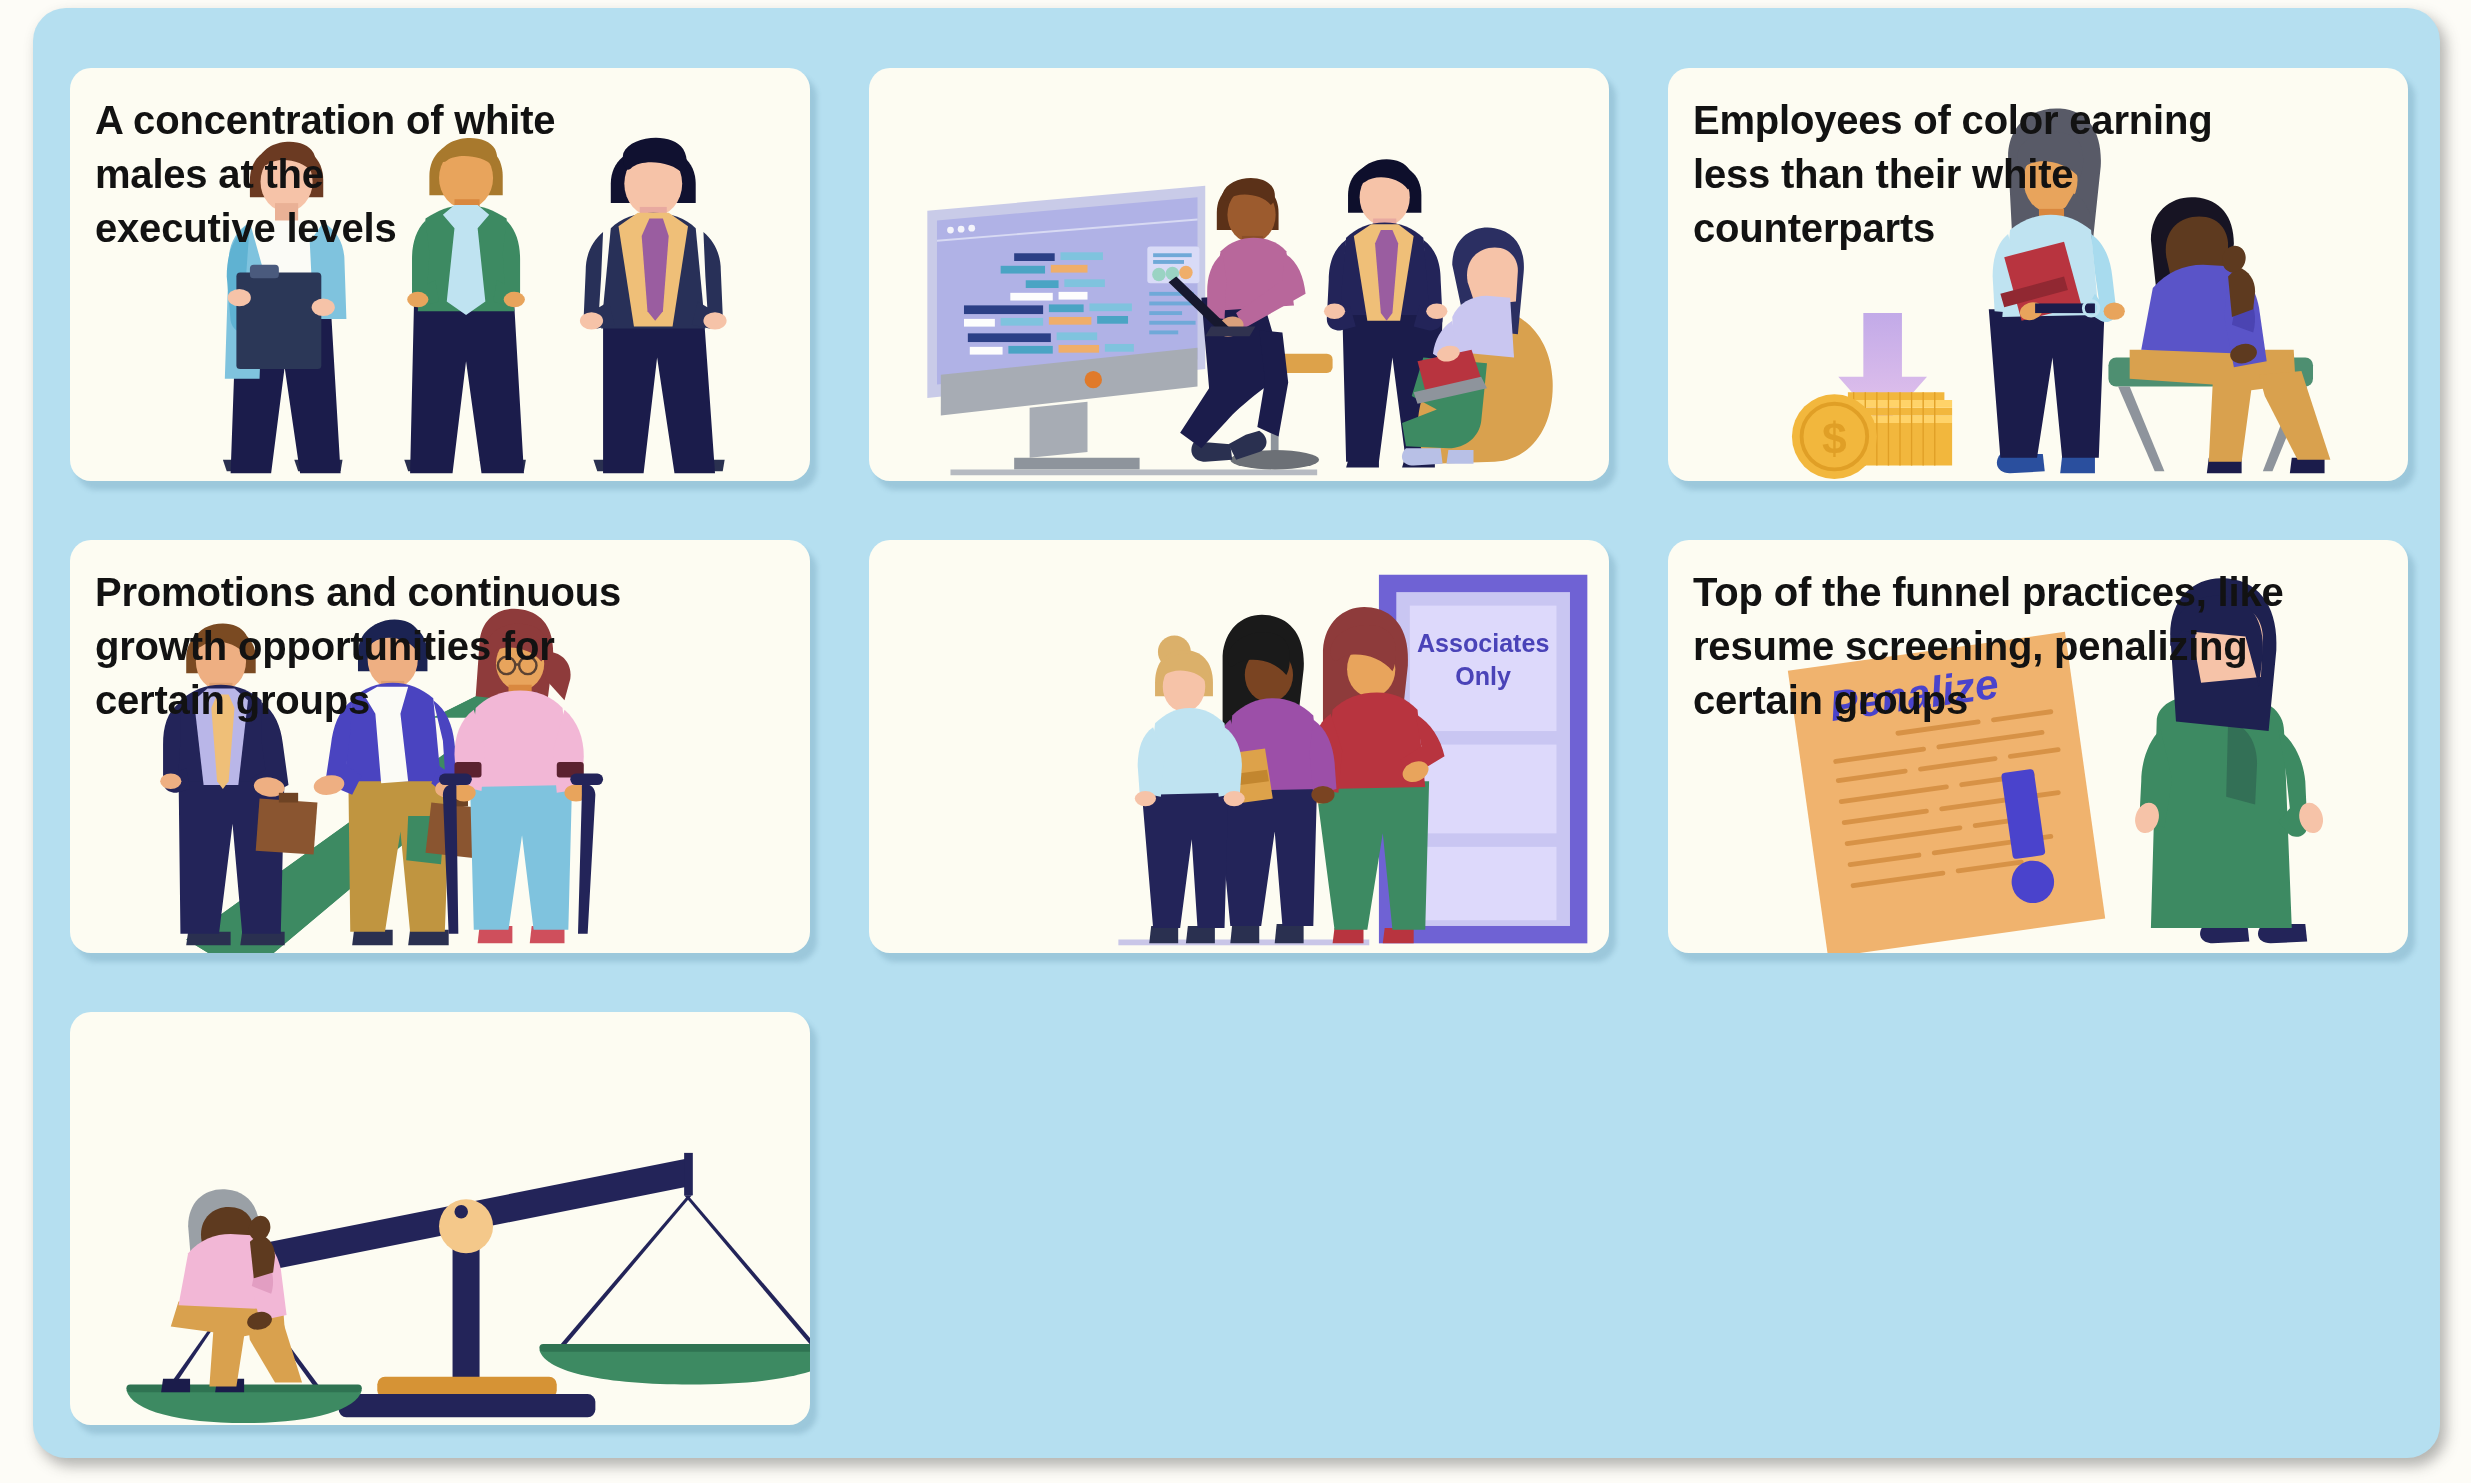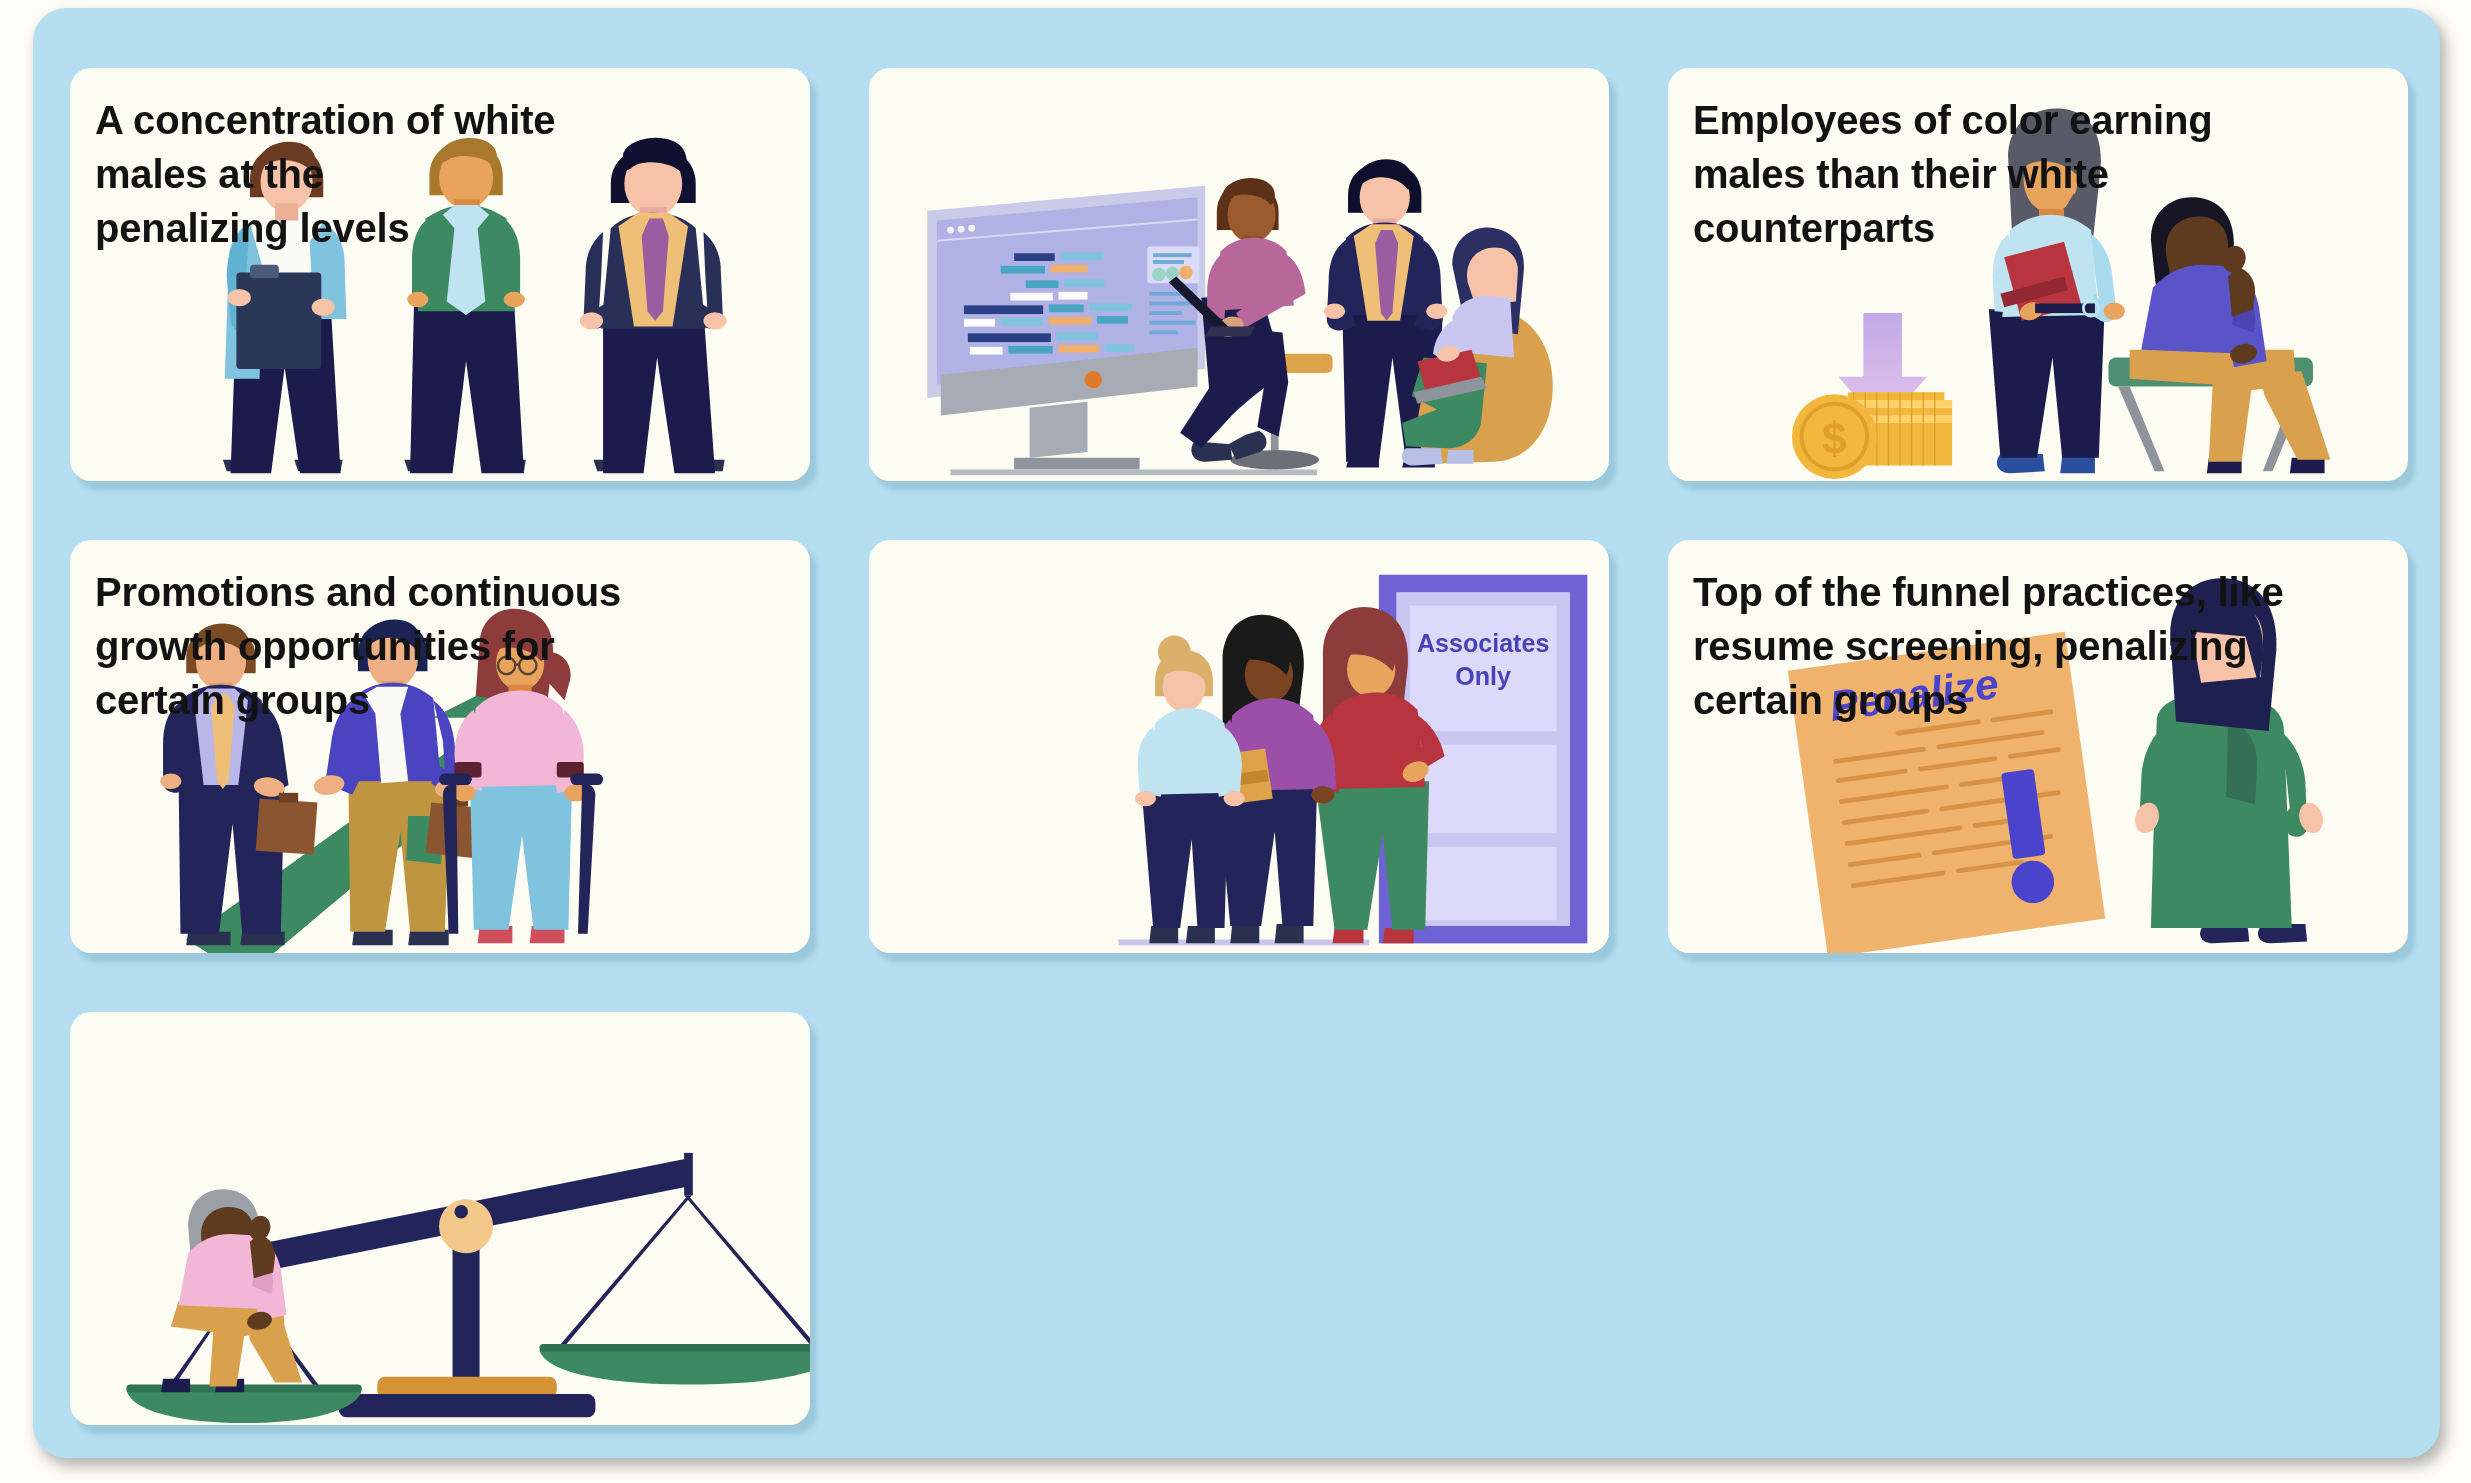--- a/index.html
+++ b/index.html
@@ -76,21 +76,21 @@
 </style>
 </head>
 <body>
 
 <div id="panel">
   <div id="grid">
 
     <div class="card">
       <div class="card-title">A concentration of white
 males at the
-penalizing levels</div>
+executive levels</div>
       <div class="card-art">
         <svg viewBox="0 0 766 428" xmlns="http://www.w3.org/2000/svg">
 
           <g>
             <path d="M636 418 h40 l2-12 h-46z" fill="#2a3050"></path>
             <path d="M546 418 h42 l2-12 h-48z" fill="#2a3050"></path>
             <path d="M552 250 h104 l12 170 h-42 l-18-120 -14 120 h-42z" fill="#1b1c4b"></path>
             <path d="M560 120 c0-24 18-38 44-38 s44 14 44 38 v20 h-88z" fill="#101130"></path>
             <ellipse cx="604" cy="120" rx="30" ry="34" fill="#f6c3a8"></ellipse>
             <path d="M573 88 c8-18 50-22 62-4 c6 10 4 22 0 26 c-12-14-44-16-54-6 c-6 6-10-8-8-16z" fill="#101130"></path>
@@ -248,21 +248,21 @@
             <path d="M568 304 l56-12 12 36 -58 14z" fill="#b8343f"></path>
             <path d="M564 336 l70-16 6 12 -72 16z" fill="#8e949c"></path>
             <ellipse cx="600" cy="296" rx="12" ry="8" fill="#f6c3a8" transform="rotate(-12 600 296)"></ellipse>
           </g>
         </svg>
       </div>
     </div>
 
     <div class="card">
       <div class="card-title">Employees of color earning
-males than their white
+less than their white
 counterparts</div>
       <div class="card-art">
         <svg viewBox="0 0 766 428" xmlns="http://www.w3.org/2000/svg">
 
           <g>
             <rect x="456" y="300" width="212" height="30" rx="8" fill="#4e8f71"></rect>
             <path d="M478 330 l36 88 h-10 l-38-88z" fill="#8e949c"></path>
             <path d="M650 330 l-34 88 h10 l36-88z" fill="#8e949c"></path>
           </g>
 

